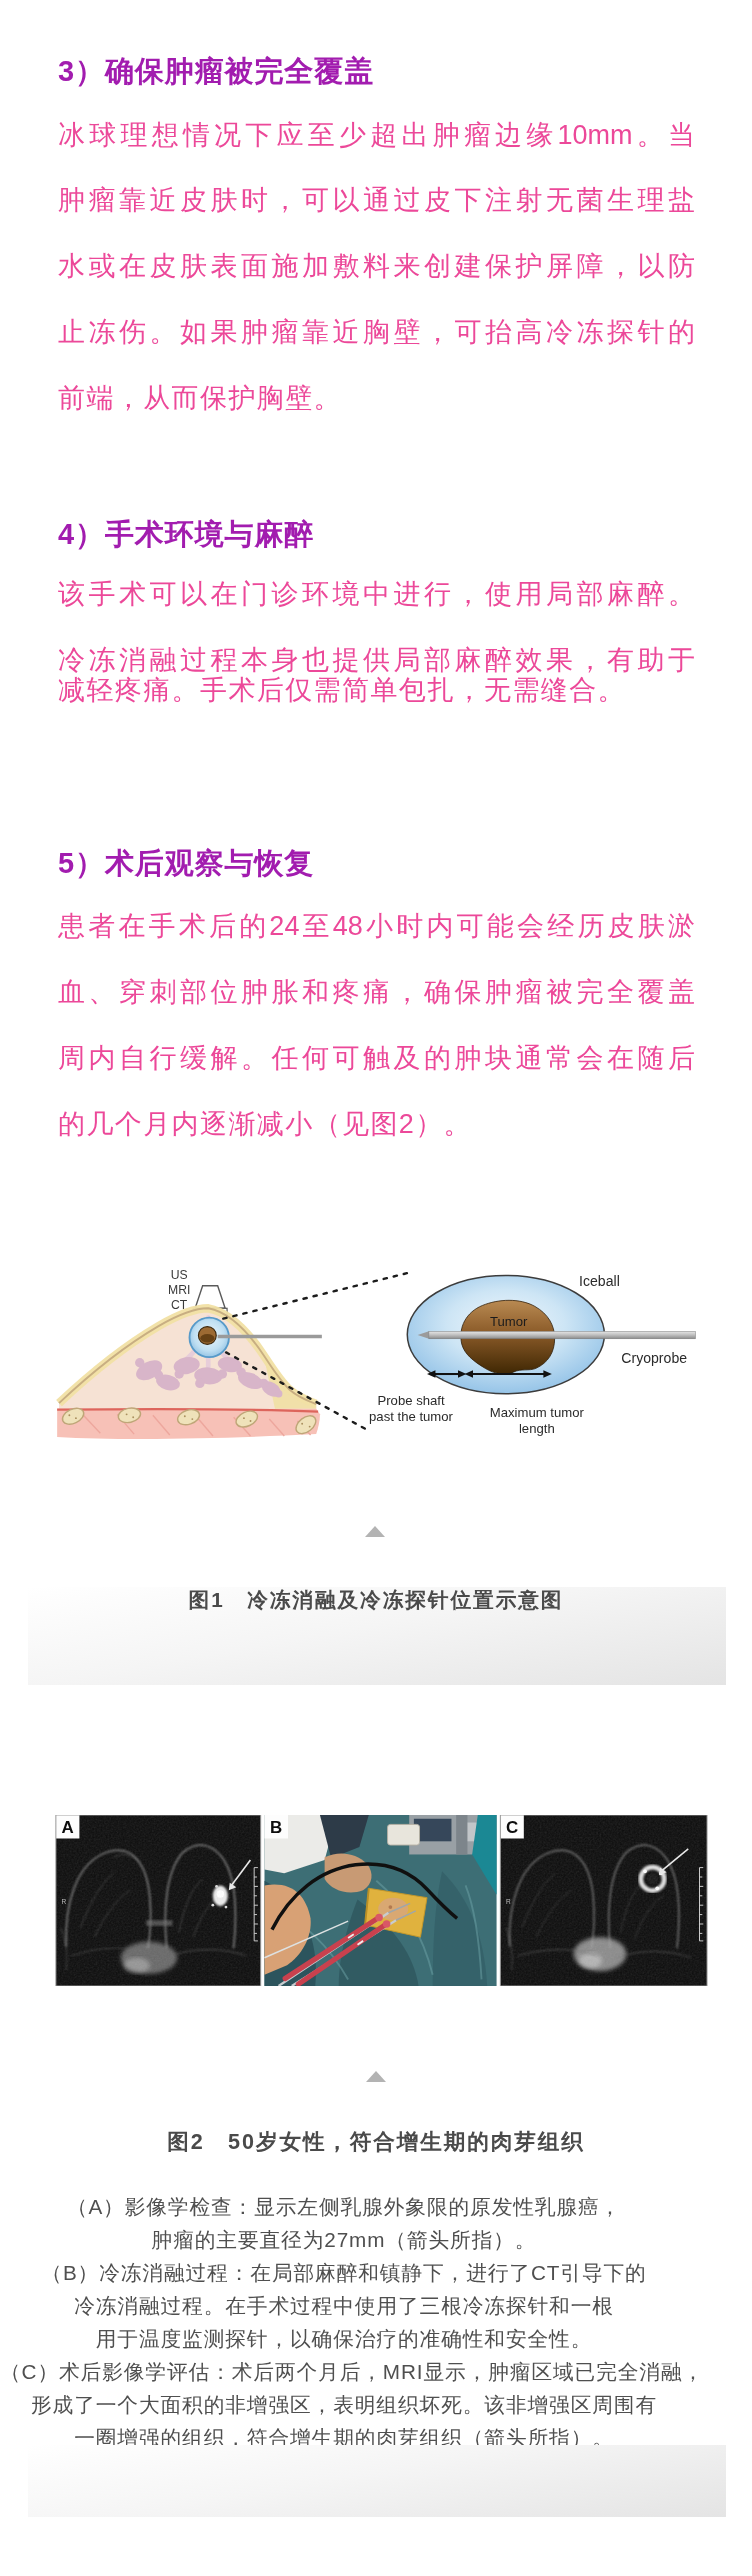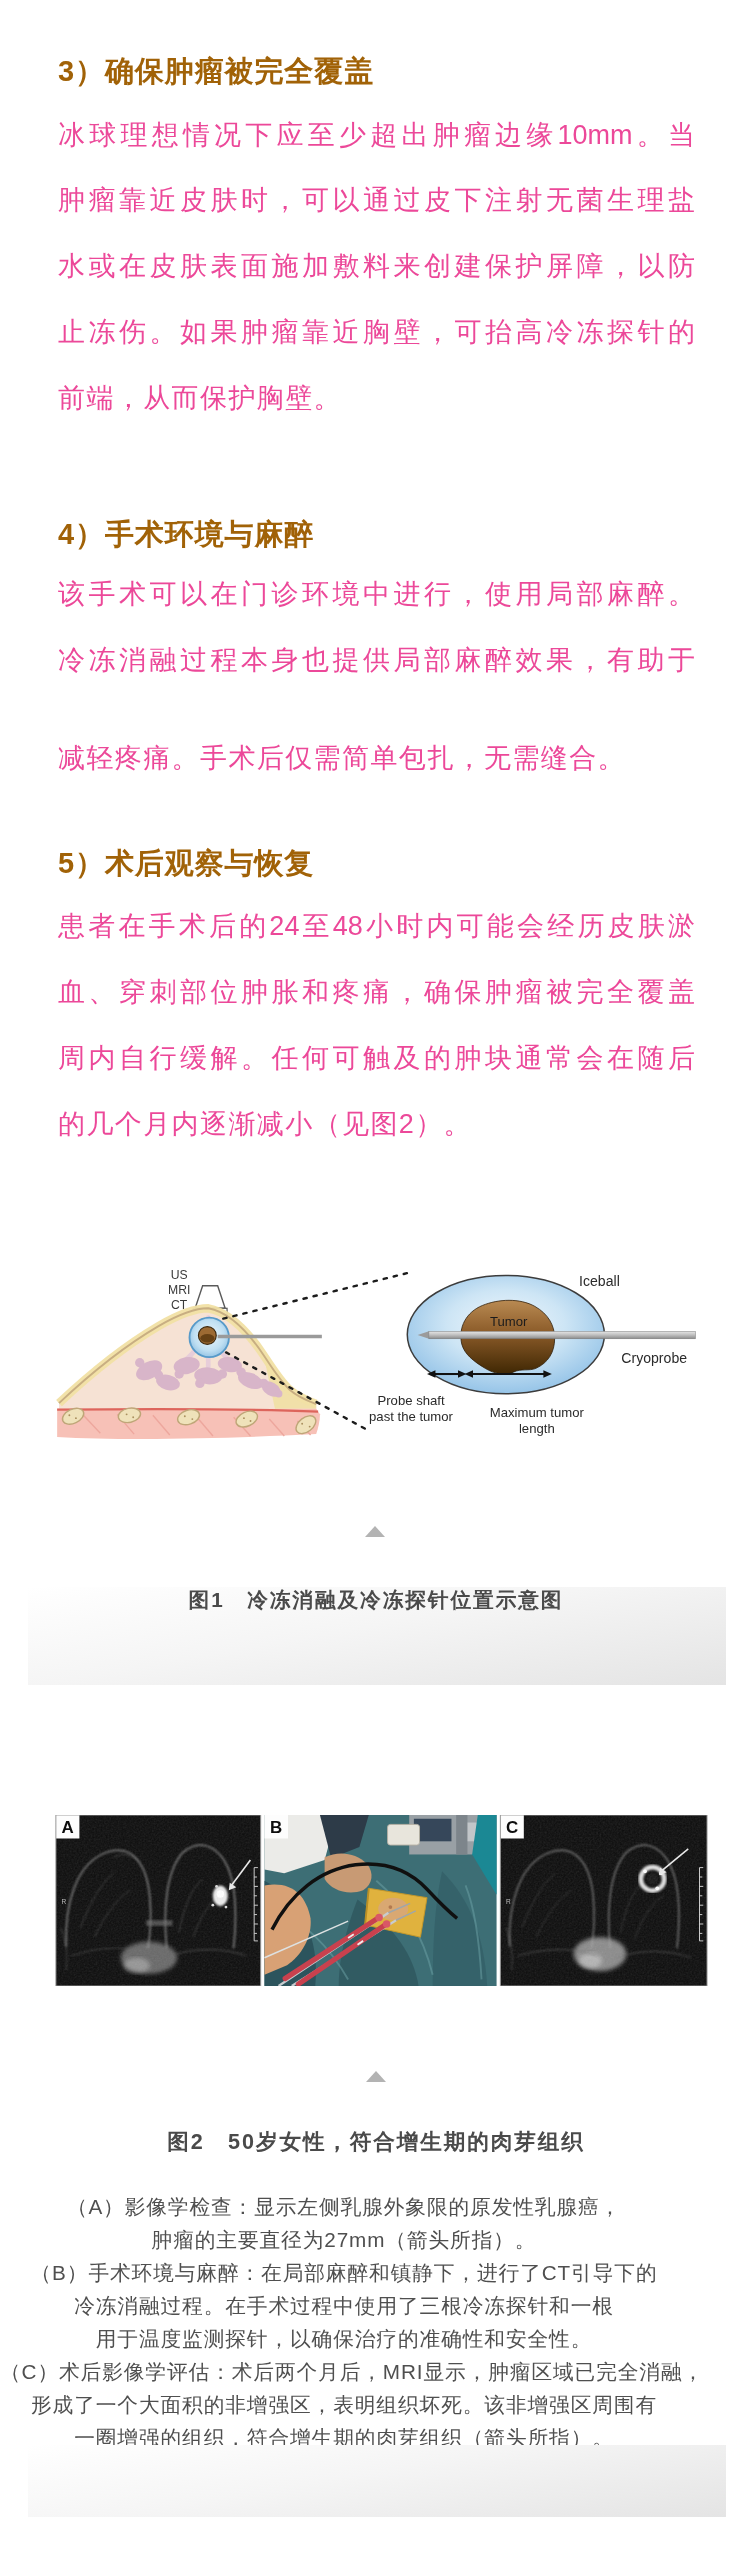--- a/index.html
+++ b/index.html
@@ -2,21 +2,21 @@
 <html style="font-size:15px"><head>
 <meta charset="utf-8">
 <style>
   html,body{margin:0;padding:0;}
   body{
     position:relative;width:752px;height:2576px;background:#ffffff;
     font-family:"Liberation Sans","DejaVu Sans",sans-serif;overflow:hidden;
   }
   .abs{position:absolute;}
   .heading{
-    left:58px;width:658px;font-size:29px;font-weight:700;color:#a16207;
+    left:58px;width:658px;font-size:29px;font-weight:700;color:#a21caf;
     letter-spacing:0.9px;white-space:nowrap;
   }
   .bodyline{
     left:58px;width:637px;font-size:27px;color:#ec4899;letter-spacing:1.4px;
     white-space:nowrap;
   }
   .bodyline.fill{
     white-space:normal;text-align:justify;text-align-last:justify;letter-spacing:0;
   }
   .figcaption{
@@ -47,21 +47,21 @@
 <div class="abs heading" style="top:52px">3）确保肿瘤被完全覆盖</div>
 <div class="abs bodyline fill" style="top:117px">冰球理想情况下应至少超出肿瘤边缘10mm。当</div>
 <div class="abs bodyline fill" style="top:182px">肿瘤靠近皮肤时，可以通过皮下注射无菌生理盐</div>
 <div class="abs bodyline fill" style="top:248px">水或在皮肤表面施加敷料来创建保护屏障，以防</div>
 <div class="abs bodyline fill" style="top:314px">止冻伤。如果肿瘤靠近胸壁，可抬高冷冻探针的</div>
 <div class="abs bodyline" style="top:380px">前端，从而保护胸壁。</div>
 
 <div class="abs heading" style="top:515px">4）手术环境与麻醉</div>
 <div class="abs bodyline fill" style="top:576px">该手术可以在门诊环境中进行，使用局部麻醉。</div>
 <div class="abs bodyline fill" style="top:642px">冷冻消融过程本身也提供局部麻醉效果，有助于</div>
-<div class="abs bodyline" style="top:740px">减轻疼痛。手术后仅需简单包扎，无需缝合。</div>
+<div class="abs bodyline" style="top:672px">减轻疼痛。手术后仅需简单包扎，无需缝合。</div>
 
 <div class="abs heading" style="top:844px">5）术后观察与恢复</div>
 <div class="abs bodyline fill" style="top:908px">患者在手术后的24至48小时内可能会经历皮肤淤</div>
 <div class="abs bodyline fill" style="top:974px">血、穿刺部位肿胀和疼痛，确保肿瘤被完全覆盖</div>
 <div class="abs bodyline fill" style="top:1040px">周内自行缓解。任何可触及的肿块通常会在随后</div>
 <div class="abs bodyline" style="top:1106px">的几个月内逐渐减小（见图2）。</div>
 
 <svg class="abs" style="left:38px;top:1175px" width="686" height="291" viewBox="0 0 730 310">
   <defs>
     <radialGradient id="gIceSmall" cx="50%" cy="45%" r="70%">
@@ -348,21 +348,21 @@
     <text x="504.5" y="19" text-anchor="middle" class="panel-letter">C</text>
     <rect x="492" y="0" width="220" height="182" fill="none" stroke="#9b9b9b" stroke-width="1"></rect>
   </g>
 </svg>
 
 <div class="abs tri" style="left:366px;top:2071px"></div>
 <div class="abs figcaption" style="top:2127px;font-size:21.6px">图2　50岁女性，符合增生期的肉芽组织</div>
 
 <div class="abs detailline" style="top:2193px">（A）影像学检查：显示左侧乳腺外象限的原发性乳腺癌，</div>
 <div class="abs detailline" style="top:2226px">肿瘤的主要直径为27mm（箭头所指）。</div>
-<div class="abs detailline" style="top:2259px">（B）手术环境与麻醉：在局部麻醉和镇静下，进行了CT引导下的</div>
+<div class="abs detailline" style="top:2259px">（B）冷冻消融过程：在局部麻醉和镇静下，进行了CT引导下的</div>
 <div class="abs detailline" style="top:2292px">冷冻消融过程。在手术过程中使用了三根冷冻探针和一根</div>
 <div class="abs detailline" style="top:2325px">用于温度监测探针，以确保治疗的准确性和安全性。</div>
 <div class="abs detailline" style="top:2358px">（C）术后影像学评估：术后两个月后，MRI显示，肿瘤区域已完全消融，</div>
 <div class="abs detailline" style="top:2391px">形成了一个大面积的非增强区，表明组织坏死。该非增强区周围有</div>
 <div class="abs detailline" style="top:2424px">一圈增强的组织，符合增生期的肉芽组织（箭头所指）。</div>
 
 <div class="abs band" style="top:2445px;height:72px"></div>
 
 
 </body></html>

